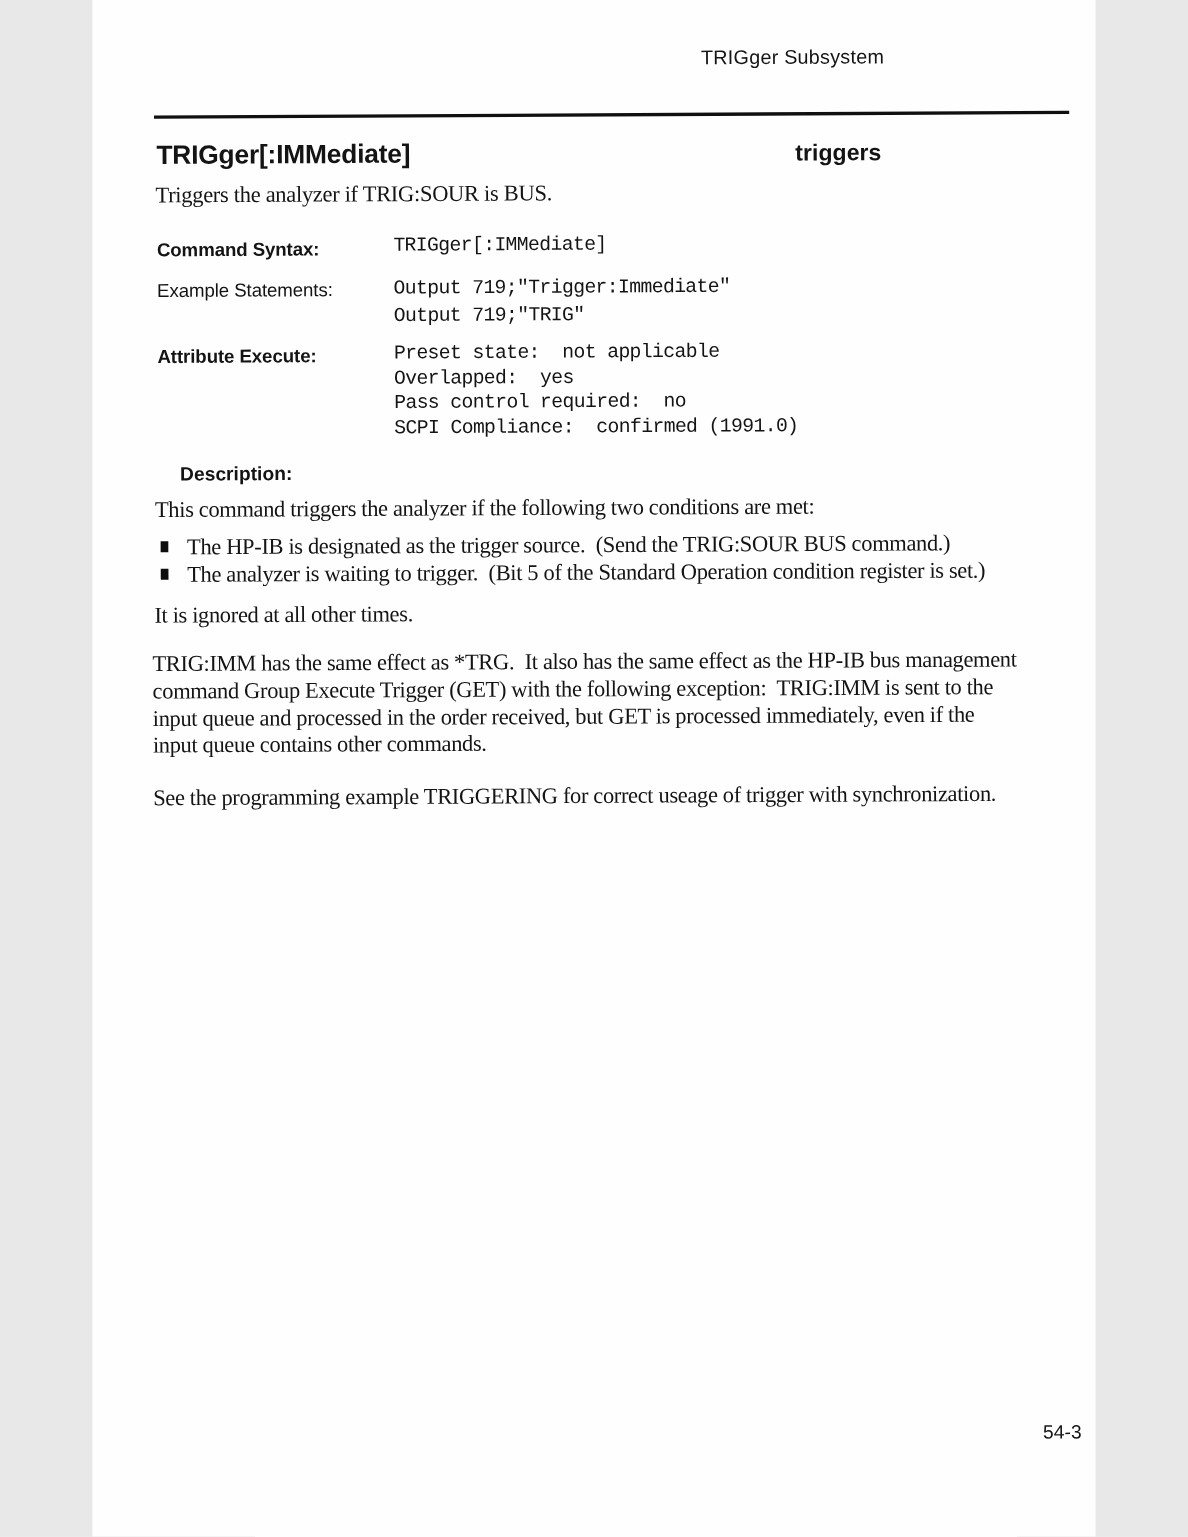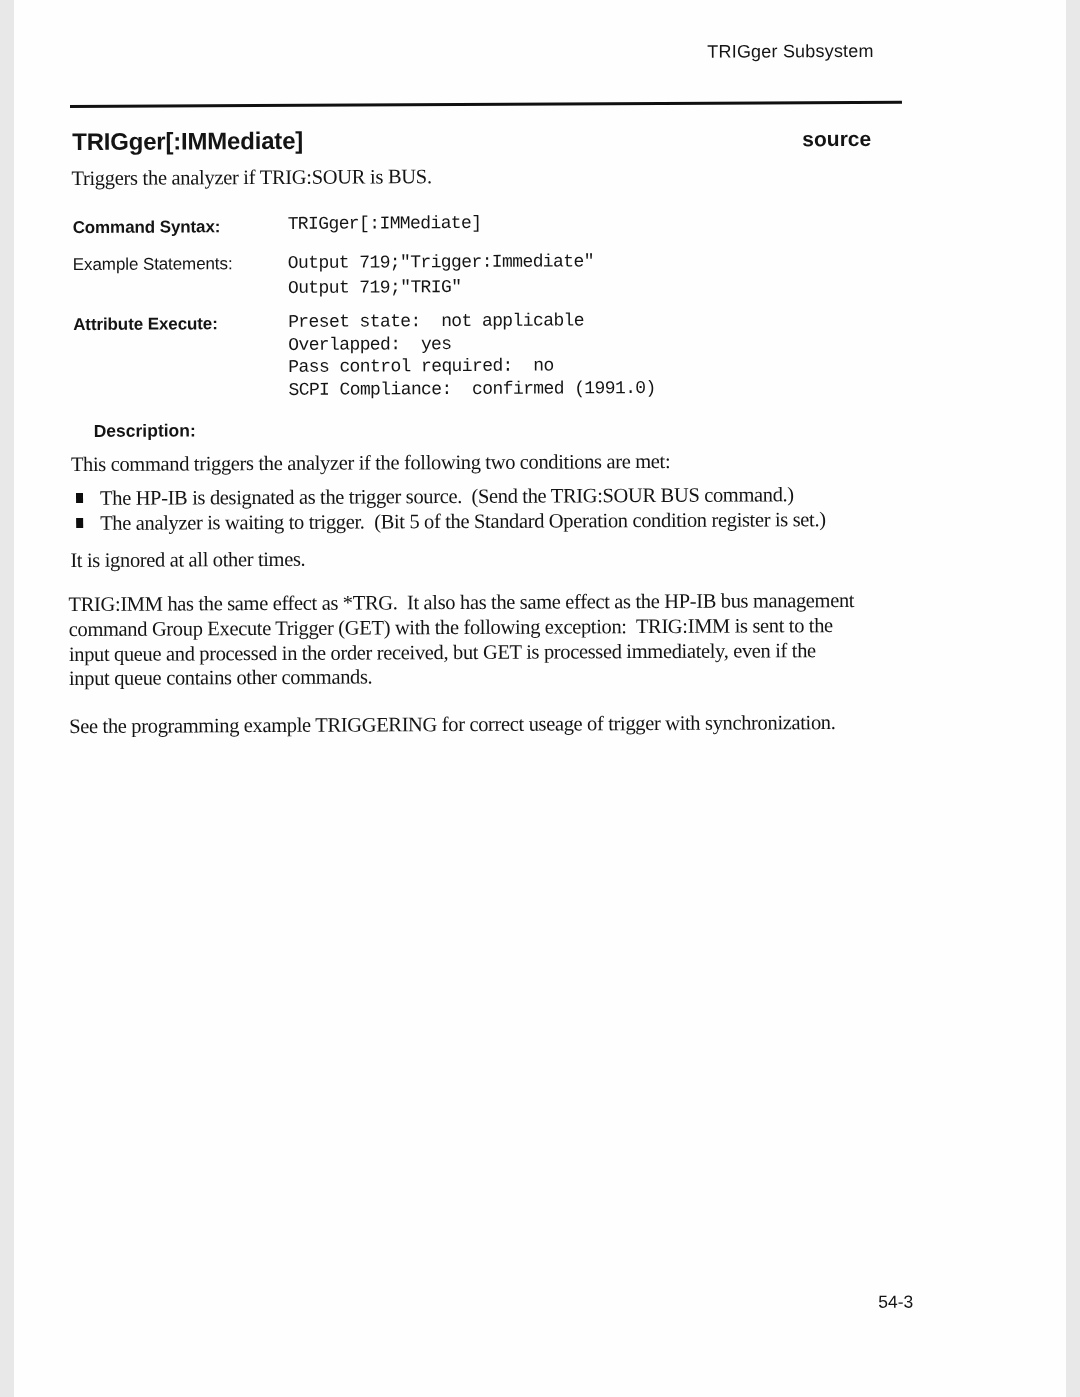--- a/index.html
+++ b/index.html
@@ -1,18 +1,18 @@
 <!DOCTYPE html>
 <html><head>
 <meta charset="utf-8">
 <style>
   html,body { margin:0; padding:0; background:#e8e8e8; }
   .sheet {
     position:relative;
-    width:1052px; height:1397px;
+    width:912px; height:1397px;
     margin:0 auto;
     background:#fefefe;
     overflow:hidden;
     color:#141414;
     font-family:"Liberation Serif", serif;
   }
   
   .rot {
     position:absolute; inset:0;
     transform:rotate(-0.3deg);
@@ -57,21 +57,21 @@
 </head>
 <body>
 
 <div class="sheet">
   <div class="rot">
 
     <div class="abs sans header-label">TRIGger Subsystem</div>
     <div class="abs header-divider"></div>
 
     <div class="abs sans cmd-title">TRIGger[:IMMediate]</div>
-    <div class="abs sans cmd-kind">source</div>
+    <div class="abs sans cmd-kind">triggers</div>
     <div class="abs cmd-summary">Triggers the analyzer if TRIG:SOUR is BUS.</div>
 
     <div class="abs sans ref-label bold syntax-label">Command Syntax:</div>
     <div class="abs mono ref-value syntax-value">TRIGger[:IMMediate]</div>
 
     <div class="abs sans ref-label examples-label">Example Statements:</div>
     <div class="abs mono ref-value examples-value">Output 719;"Trigger:Immediate"
 Output 719;"TRIG"</div>
 
     <div class="abs sans ref-label bold attrs-label">Attribute Execute:</div>

